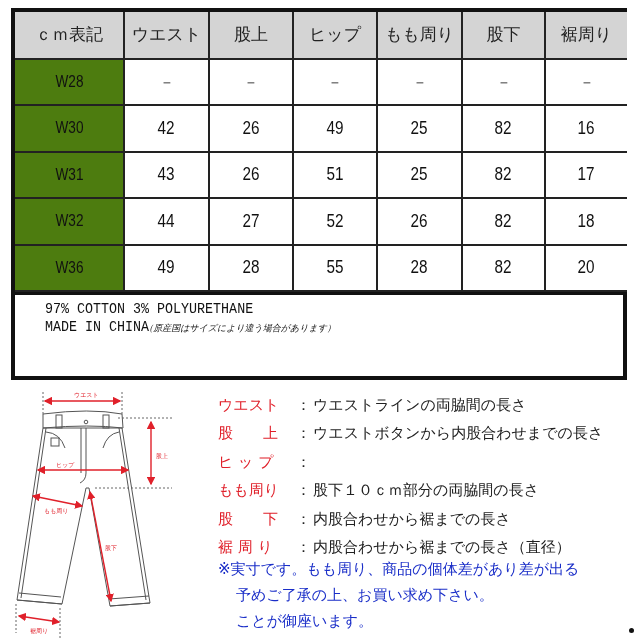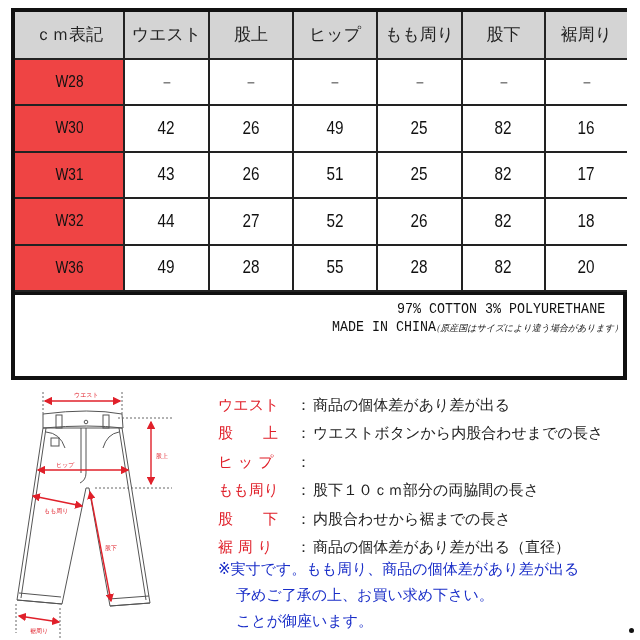--- a/index.html
+++ b/index.html
@@ -17,33 +17,33 @@
       border: 2px solid #222; text-align: center; vertical-align: middle;
       height: 46.5px; font-weight: normal;
     }
     table.size-table tr:first-child th, table.size-table tr:first-child td { border-top: none; }
     table.size-table th:first-child, table.size-table td:first-child { border-left: none; }
     table.size-table th:last-child, table.size-table td:last-child { border-right: none; }
     th.hdr {
       background: #d4d4d4; font-family: "DejaVu Sans", sans-serif; font-size: 17px; color: #222;
     }
     td.rowlabel {
-      background: #ef4444; font-family: "Liberation Sans Narrow", "Liberation Sans", sans-serif;
+      background: #4d7c0f; font-family: "Liberation Sans Narrow", "Liberation Sans", sans-serif;
       font-size: 17px; transform-origin: center;
     }
     td.rowlabel span { display: inline-block; transform: scaleX(0.8); }
     td.val { background: #fff; font-family: "Liberation Sans", sans-serif; font-size: 18px; }
     td.val span { display: inline-block; transform: scaleX(0.85); }
     td.dash { color: #555; }
 
     .footer-row {
       border-top: 3px solid #111; height: 47px; padding: 5px 0 0 30px;
       font-family: "Liberation Mono", monospace; font-size: 14.5px; line-height: 18px; color: #111;
     }
-    .footer-row .line { white-space: nowrap; text-align: right; }
+    .footer-row .line { white-space: nowrap; }
     .footer-row .line span.big { display: inline-block; transform: scaleX(0.92); transform-origin: left; }
     .footer-row .note { font-family: "DejaVu Sans", sans-serif; font-size: 9px; margin-left: -14px; font-style: italic; }
 
     .diagram { position: absolute; left: 10px; top: 388px; width: 200px; height: 252px; }
 
     .legend { position: absolute; left: 218px; top: 391px; width: 420px; }
     .legend .row { height: 28.5px; font-size: 15px; white-space: nowrap; display: flex; align-items: center; }
     .legend .term { color: #e0202a; display: inline-block; width: 78px; letter-spacing: 0; }
     .legend .sep { color: #222; margin-right: 2px; }
     .legend .desc { color: #222; }
@@ -181,21 +181,21 @@
       <text x="95" y="162">股下</text>
       <text x="20" y="245">裾周り</text>
     </g>
   </svg>
 </div>
 
 <div class="legend">
   <div class="row">
     <span class="term">ウエスト</span>
       <span class="sep">：</span>
-      <span class="desc">商品の個体差があり差が出る</span>
+      <span class="desc">ウエストラインの両脇間の長さ</span>
   </div>
   <div class="row">
     <span class="term">股　　上</span>
       <span class="sep">：</span>
       <span class="desc">ウエストボタンから内股合わせまでの長さ</span>
   </div>
   <div class="row">
     <span class="term">ヒ ッ プ</span>
       <span class="sep">：</span>
   </div>
@@ -205,21 +205,21 @@
       <span class="desc">股下１０ｃｍ部分の両脇間の長さ</span>
   </div>
   <div class="row">
     <span class="term">股　　下</span>
       <span class="sep">：</span>
       <span class="desc">内股合わせから裾までの長さ</span>
   </div>
   <div class="row">
     <span class="term">裾 周 り</span>
       <span class="sep">：</span>
-      <span class="desc">商品の個体差があり差が出る（直径）</span>
+      <span class="desc">内股合わせから裾までの長さ（直径）</span>
   </div>
 </div>
 
 <div class="notes">
   <div class="row">※実寸です。もも周り、商品の個体差があり差が出る</div>
   <div class="row indent">予めご了承の上、お買い求め下さい。</div>
   <div class="row indent">ことが御座います。</div>
 </div>
 
 <div class="dot"></div>

